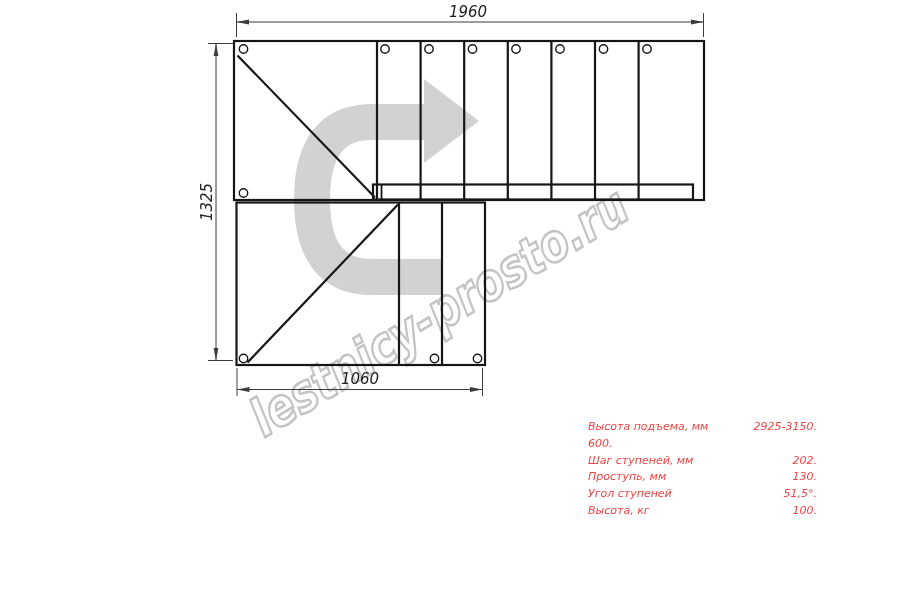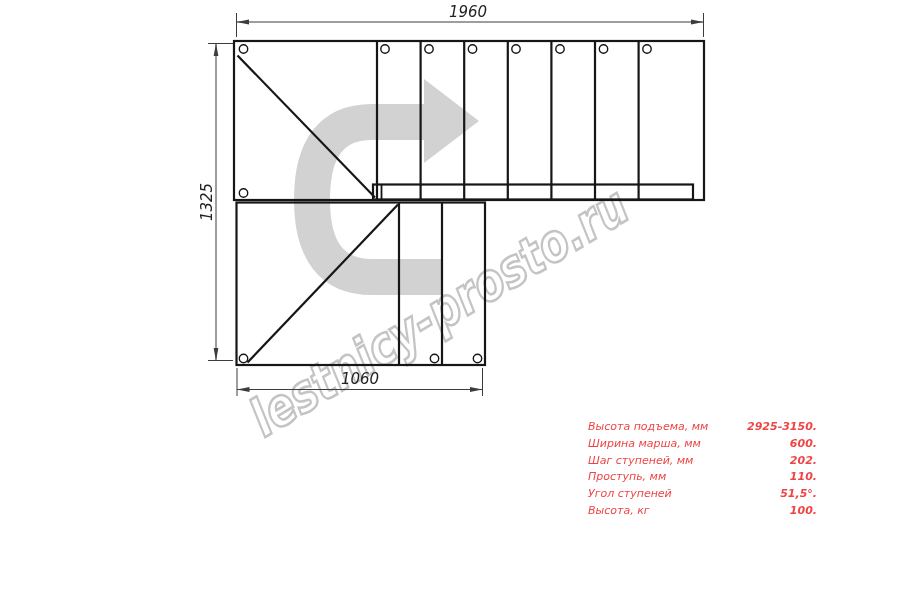--- a/index.html
+++ b/index.html
@@ -3,21 +3,21 @@
 <meta charset="utf-8">
 <style>
   html,body{margin:0;padding:0;background:#fff;}
   body{width:900px;height:600px;overflow:hidden;}
   .stage{position:relative;width:900px;height:600px;background:#fff;font-family:"DejaVu Sans",sans-serif;}
   .stage svg{position:absolute;left:0;top:0;}
   .dim-text{font-family:"DejaVu Sans",sans-serif;font-style:italic;font-size:15px;fill:#222;}
   .wm-text{font-family:"DejaVu Sans",sans-serif;font-style:italic;font-weight:bold;font-size:52px;fill:#ffffff;}
   .specs{position:absolute;left:588px;top:419px;width:229px;font-style:italic;font-size:11px;line-height:16.8px;color:#ef4444;}
   .spec-row{display:flex;justify-content:space-between;white-space:nowrap;}
-  .spec-value{text-align:left;font-weight:bold;}
+  .spec-value{text-align:left;}
 </style>
 </head>
 <body>
 
 <div class="stage">
 
   <svg width="900" height="600" viewBox="0 0 900 600">
 
     <g>
       <path d="M441 277 H372 Q312 277 312 199.5 Q312 122 372 122 H426" fill="none" stroke-width="36" stroke="#d2d2d2"></path>
@@ -82,30 +82,29 @@
     <text class="dim-text" transform="translate(212,202) rotate(-90)" text-anchor="middle">1325</text>
     <text class="dim-text" x="360" y="384" text-anchor="middle">1060</text>
   </svg>
 
   <div class="specs">
     <div class="spec-row">
       <span class="spec-label">Высота подъема, мм</span>
       <span class="spec-value">2925-3150.</span>
     </div>
     <div class="spec-row">
-      <span class="spec-label">Ширина марша, мм</span>
       <span class="spec-value">600.</span>
     </div>
     <div class="spec-row">
       <span class="spec-label">Шаг ступеней, мм</span>
       <span class="spec-value">202.</span>
     </div>
     <div class="spec-row">
       <span class="spec-label">Проступь, мм</span>
-      <span class="spec-value">110.</span>
+      <span class="spec-value">130.</span>
     </div>
     <div class="spec-row">
       <span class="spec-label">Угол ступеней</span>
       <span class="spec-value">51,5°.</span>
     </div>
     <div class="spec-row">
       <span class="spec-label">Высота, кг</span>
       <span class="spec-value">100.</span>
     </div>
   </div>

